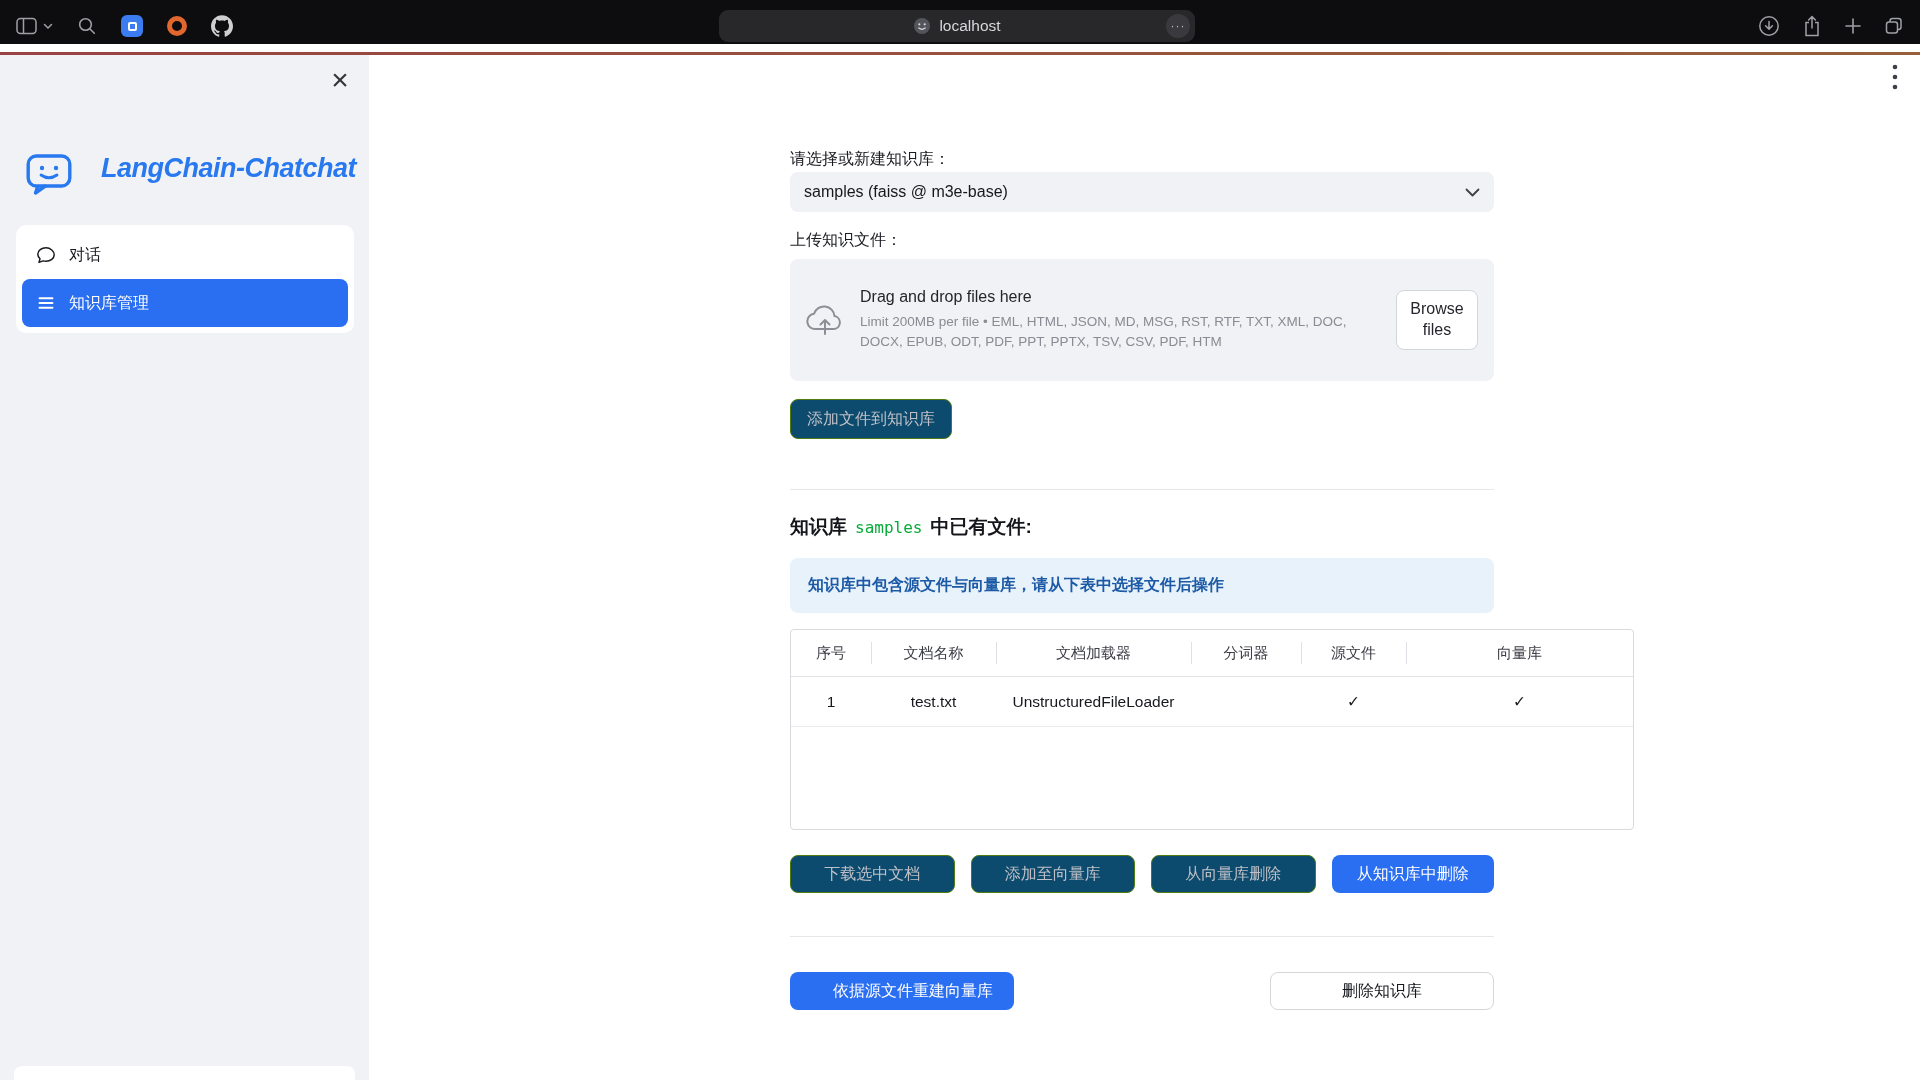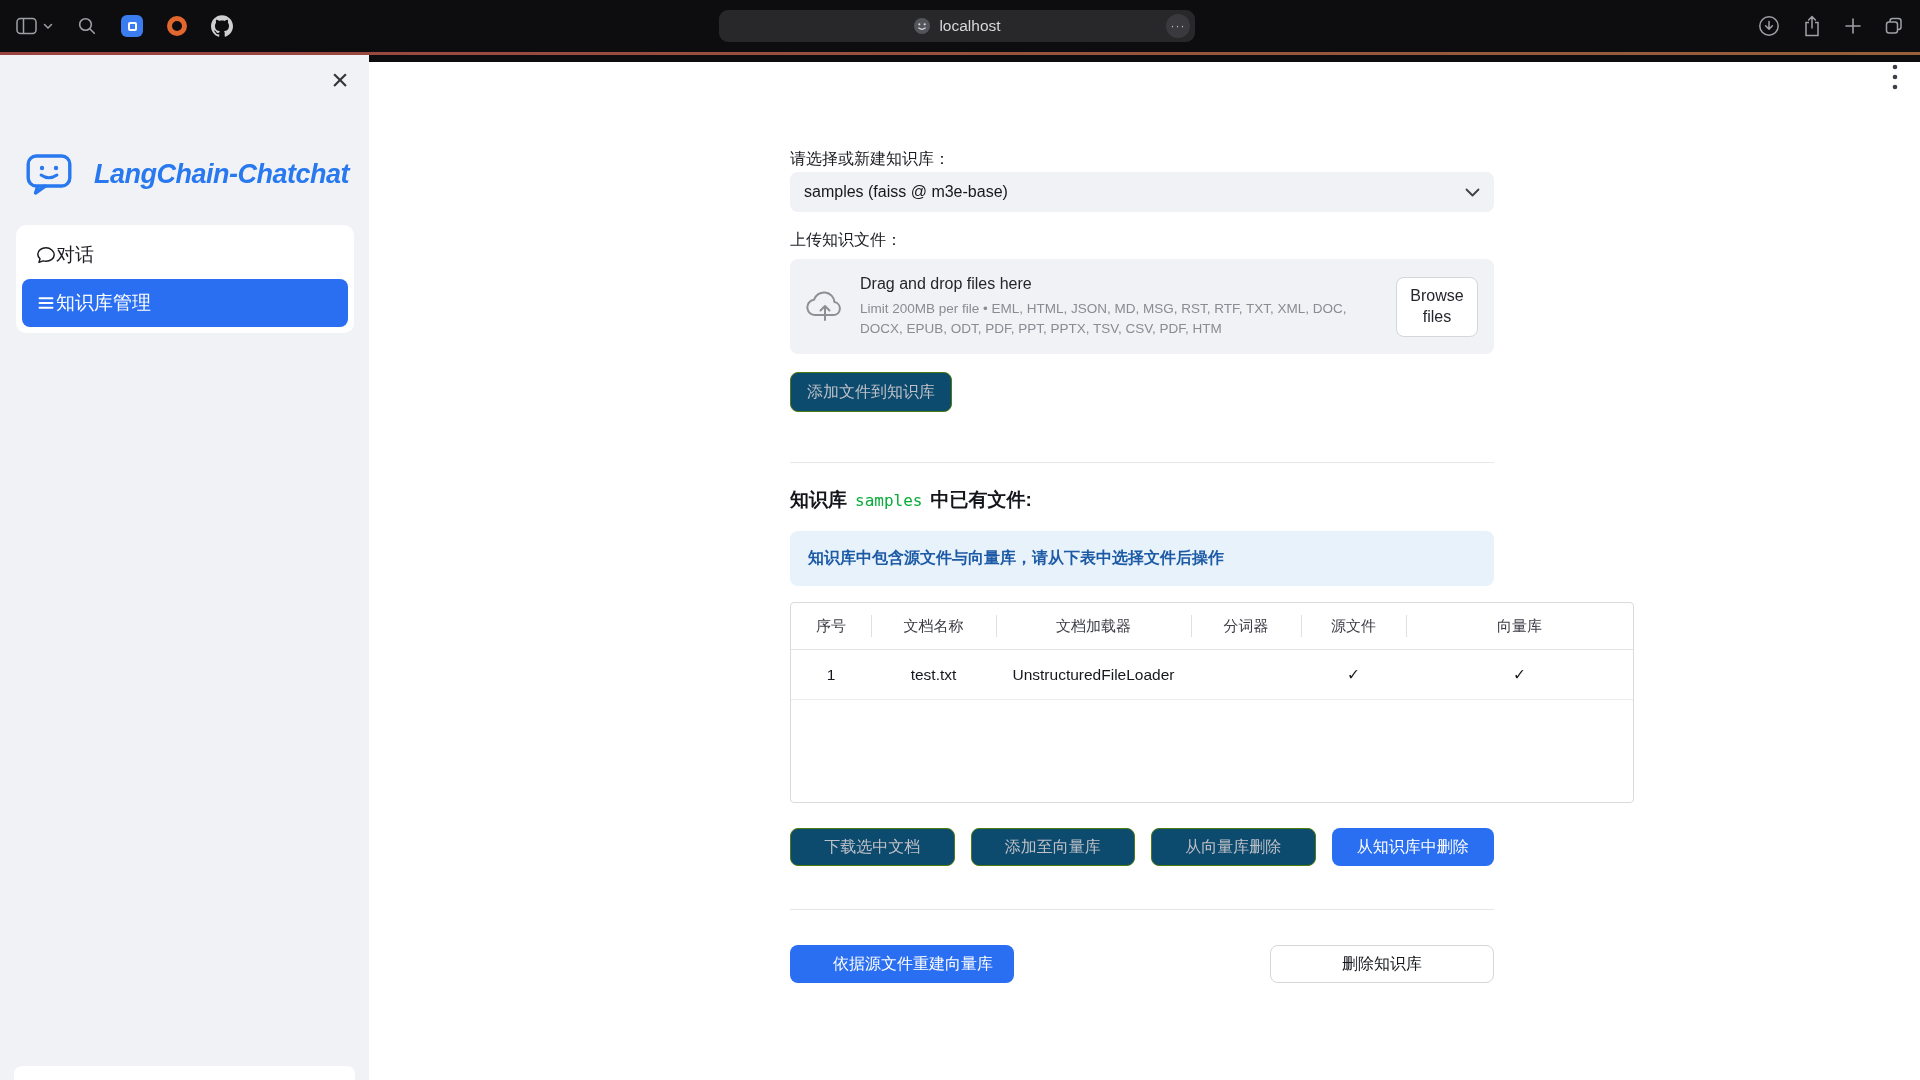--- a/index.html
+++ b/index.html
@@ -5,21 +5,21 @@
   * { margin:0; padding:0; box-sizing:border-box; }
   html,body { width:1920px; height:1080px; }
   body {
     font-family:"Liberation Sans","DejaVu Sans",sans-serif;
     background:#ffffff; overflow:hidden; position:relative;
   }
   svg { display:block; }
 
   
   .browser-bar {
-    position:absolute; left:0; top:0; width:1920px; height:62px;
+    position:absolute; left:0; top:0; width:1920px; height:44px;
     background:var(--toolbar_bg,#0d0d0f);
   }
   .bb-left { position:absolute; left:16px; top:0; height:52px; display:flex; align-items:center; gap:24px; }
   .bb-right { position:absolute; right:16px; top:0; height:52px; display:flex; align-items:center; gap:22px; }
   .bb-icon { display:flex; align-items:center; justify-content:center; cursor:pointer; }
   .toggle-wrap { display:flex; align-items:center; gap:6px; }
   .ext-blue { width:22px; height:22px; border-radius:6px; background:#3b7df0; display:flex; align-items:center; justify-content:center; }
   .ext-blue-inner { width:9px; height:9px; border:2px solid #fff; border-radius:2px; }
   .ext-orange { width:20px; height:20px; border-radius:50%; border:5px solid #e2672f; }
   .url-pill {
@@ -42,32 +42,32 @@
   
   .sidebar {
     position:absolute; left:0; top:55px; width:369px; height:1025px;
     background:var(--sidebar_bg,#f0f2f6);
   }
   .sb-close {
     position:absolute; top:6px; right:10px; width:38px; height:38px;
     display:flex; align-items:center; justify-content:center;
     font-size:30px; font-weight:300; color:#33343c; cursor:pointer; line-height:1;
   }
-  .sb-logo { position:absolute; top:98px; left:26px; display:flex; align-items:center; gap:22px; }
+  .sb-logo { position:absolute; top:98px; left:26px; display:flex; align-items:flex-start; gap:29px; }
   .sb-logo-text {
     font-size:27px; font-weight:700; font-style:italic; letter-spacing:-0.5px;
     color:var(--logo_blue,#2878f0); white-space:nowrap;
   }
   .nav-card {
     position:absolute; top:170px; left:16px; width:338px;
     background:#ffffff; border-radius:10px; padding:6px;
   }
   .nav-item {
-    height:48px; border-radius:8px; display:flex; align-items:center; 
-    padding:0 14px; font-size:19px; color:#1a1b20; cursor:pointer;
+    height:48px; border-radius:8px; display:flex; align-items:center; gap:13px;
+    padding:0 14px; font-size:16px; color:#1a1b20; cursor:pointer;
   }
   .nav-item.active { background:var(--primary,#2a6ef2); color:#ffffff; }
   .sb-bottom-card {
     position:absolute; bottom:0; left:14px; width:341px; height:14px;
     background:#ffffff; border-radius:8px 8px 0 0;
   }
 
   
   .main-kebab { position:absolute; top:62px; right:20px; cursor:pointer; padding:2px; }
 
@@ -76,21 +76,21 @@
   .widget-label { font-size:16px; color:#1b1c22; }
   .selectbox {
     margin-top:2px; height:40px; background:var(--widget_bg,#f0f2f6); border-radius:8px;
     display:flex; align-items:center; padding:0 14px; font-size:16px; color:#17181d;
     position:relative; cursor:pointer;
   }
   .selectbox .chev { position:absolute; right:14px; top:16px; }
 
   .lbl2 { margin-top:18px; }
   .dropzone {
-    margin-top:8px; height:95px; background:var(--widget_bg,#f0f2f6); border-radius:8px;
+    margin-top:8px; height:122px; background:var(--widget_bg,#f0f2f6); border-radius:8px;
     display:flex; align-items:center; padding:0 16px; gap:16px; cursor:pointer;
   }
   .dz-text { display:flex; flex-direction:column; gap:6px; max-width:508px; }
   .dz-title { font-size:16px; color:#25262c; }
   .dz-hint { font-size:13.5px; line-height:1.45; color:#8a8b93; }
   .browse-btn {
     margin-left:auto; width:82px; min-height:60px; background:#ffffff;
     border:1px solid #d5d6d9; border-radius:8px; font-size:16px; color:#25262c;
     display:flex; align-items:center; justify-content:center; text-align:center;
     padding:6px 10px; line-height:1.3; cursor:pointer;

